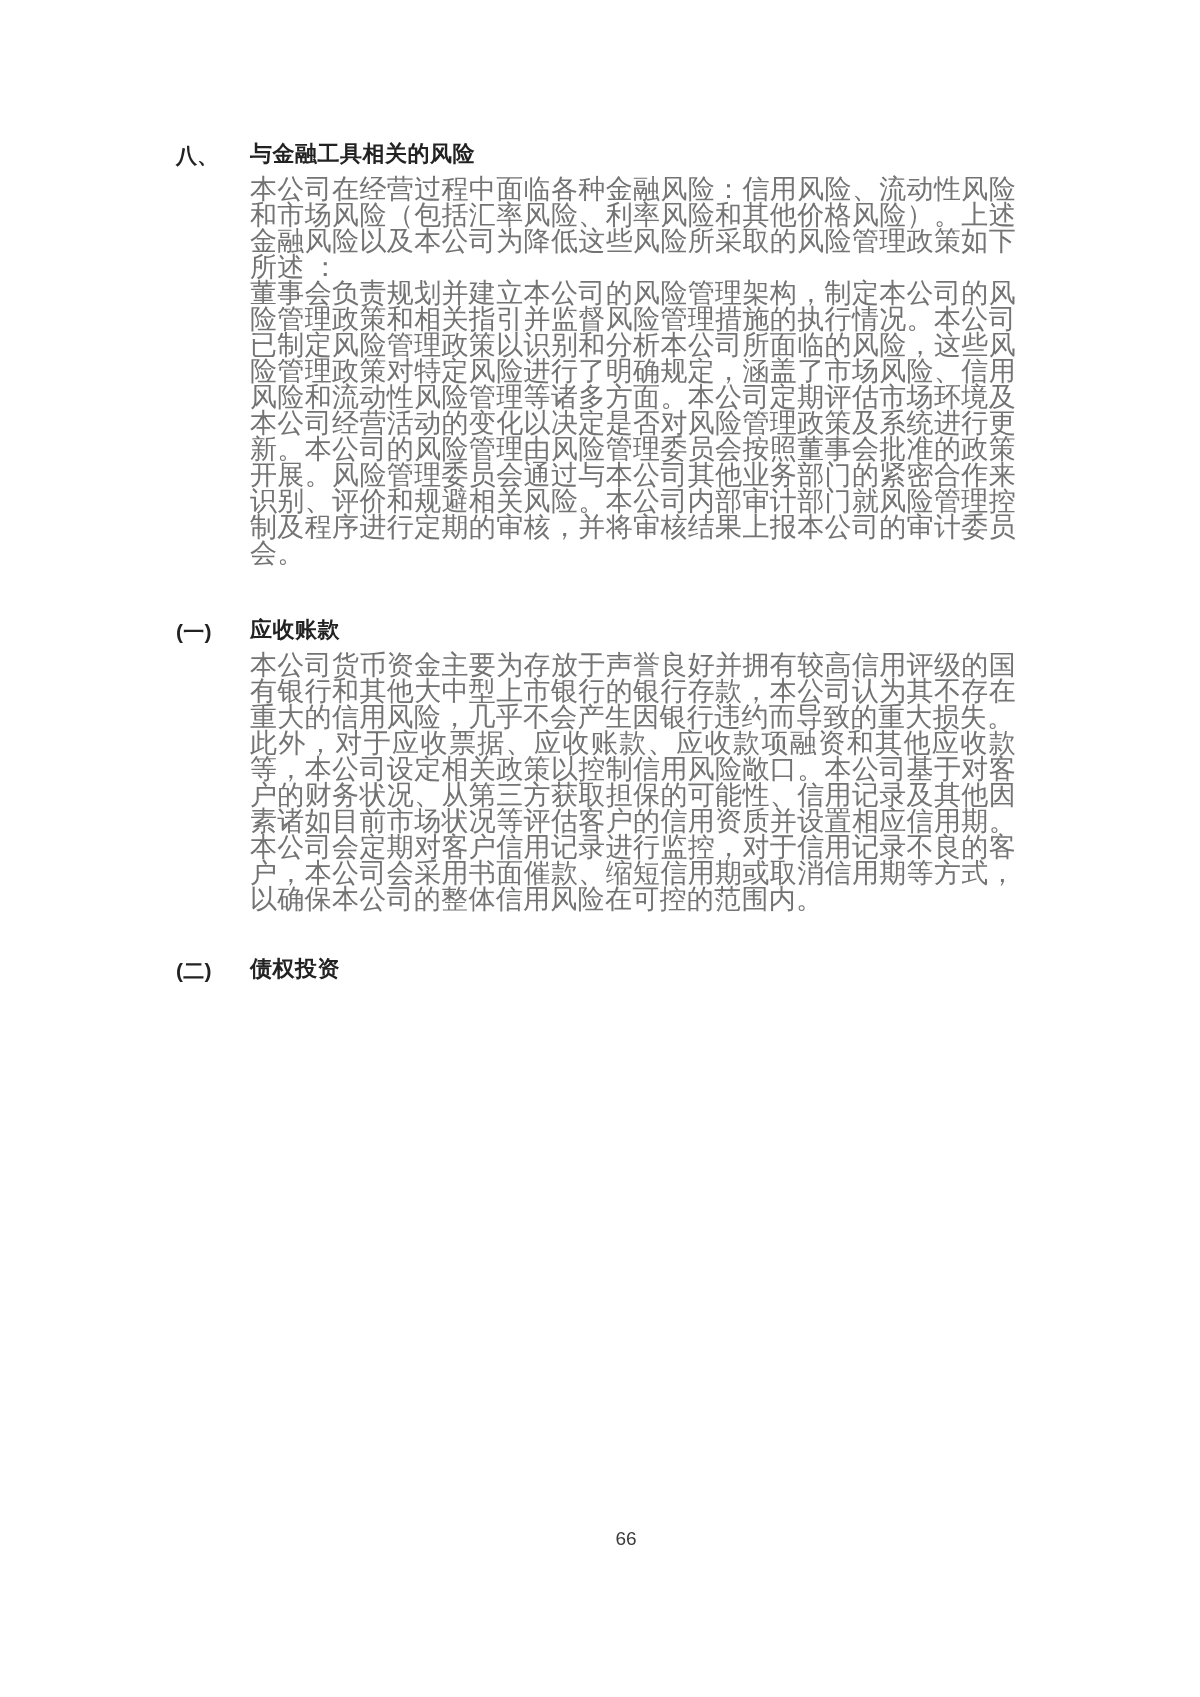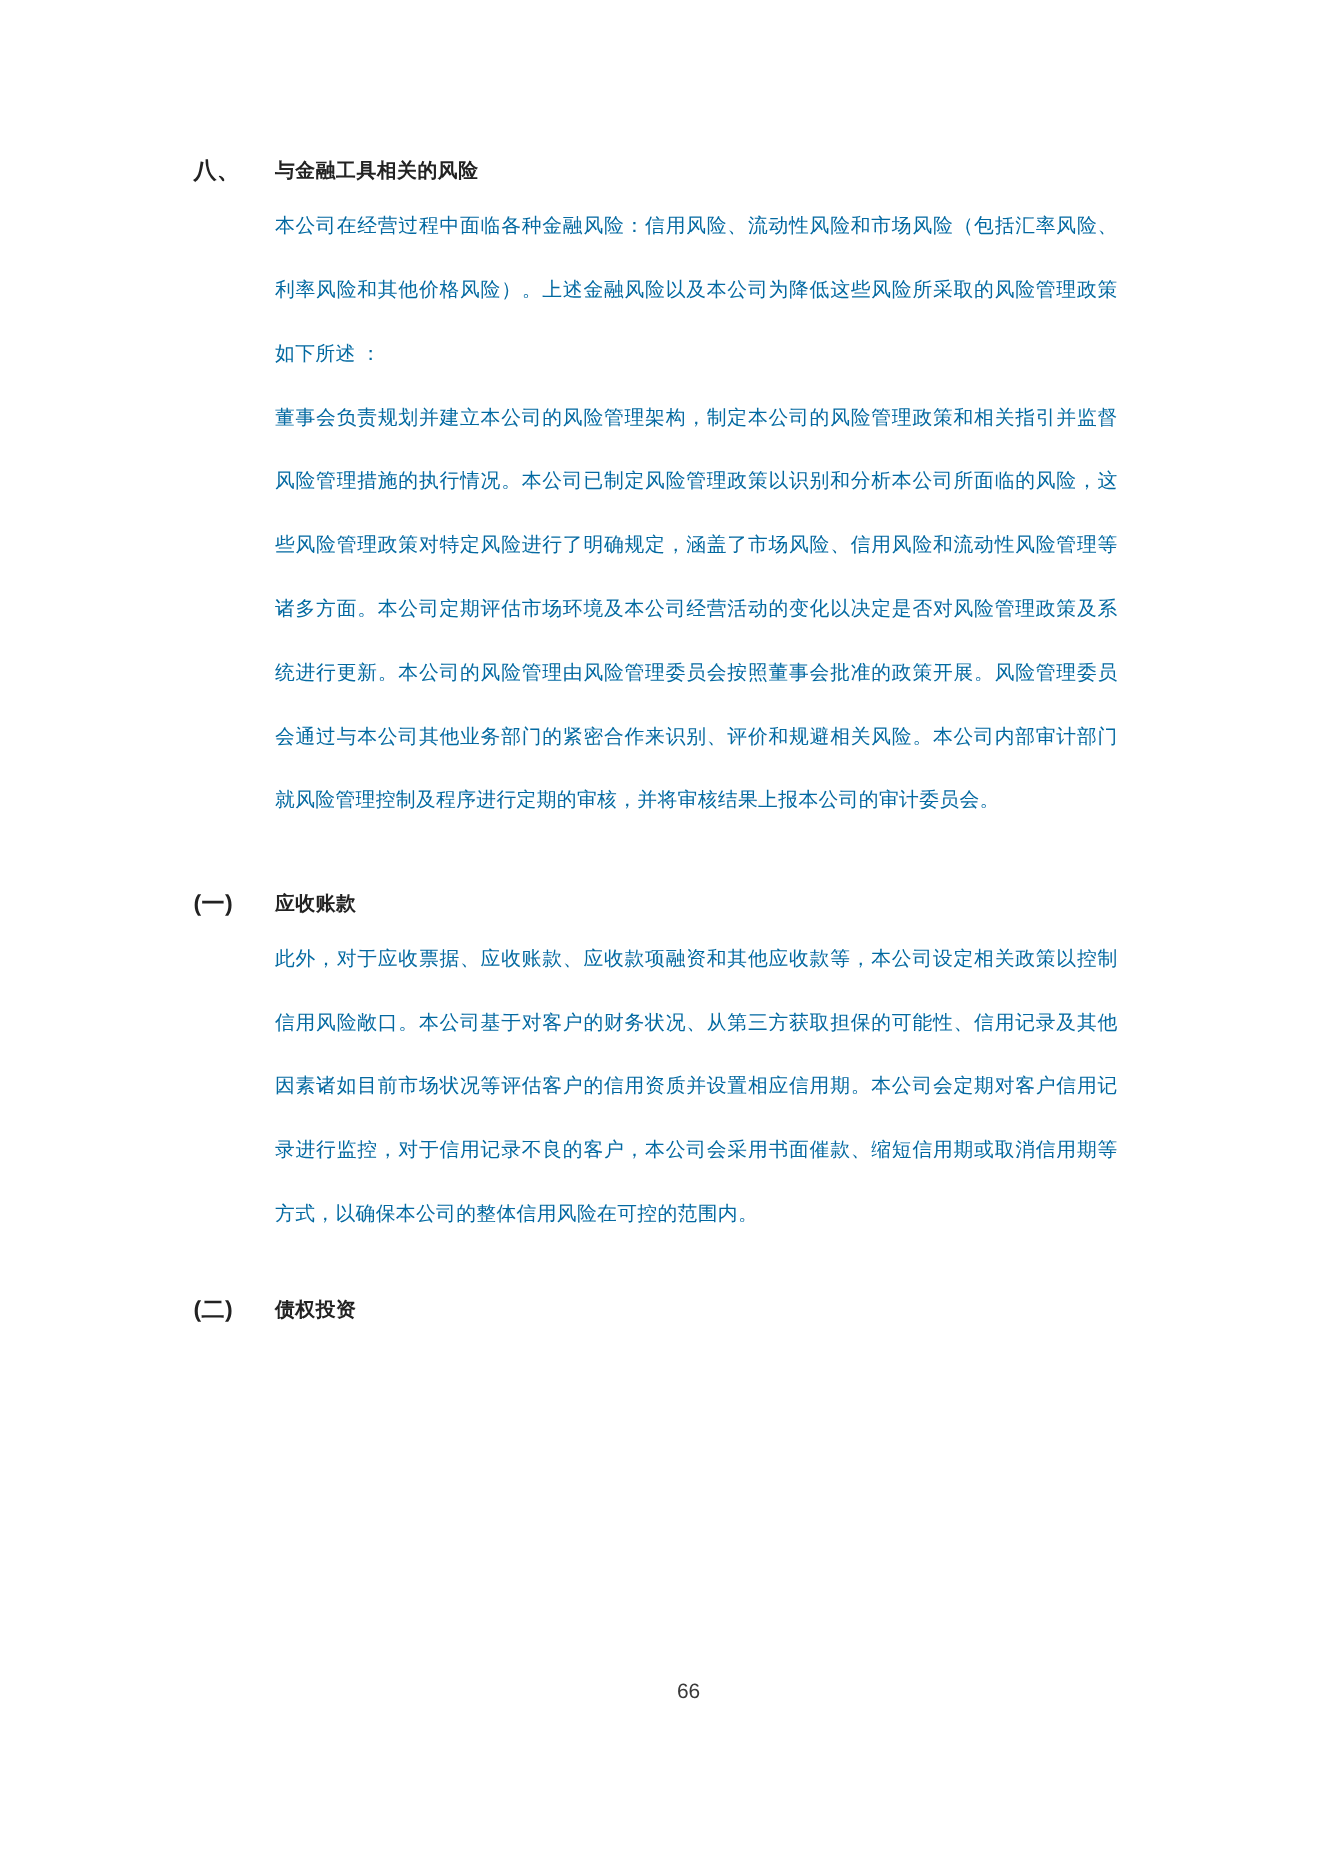--- a/index.html
+++ b/index.html
@@ -29,39 +29,39 @@
     flex: 0 0 74px;
     font-family: "Liberation Sans", "DejaVu Sans", sans-serif;
     font-weight: bold;
     font-size: 21px;
     line-height: 41px;
     color: #222222;
     letter-spacing: 0.3px;
   }
   .sec-title {
     margin: 0;
-    font-family: Liberation Serif, serif;
+    font-family: Liberation Mono, monospace;
     font-weight: bold;
-    font-size: 18px;
+    font-size: 22px;
     line-height: 41px;
     color: #222222;
     letter-spacing: 0.5px;
   }
   .sec-body {
     margin-left: 74px;
     width: 766px;
   }
   .sec-body p {
     margin: 0;
-    font-size: 18px;
-    line-height: 58px;
+    font-size: 27px;
+    line-height: 26px;
     letter-spacing: 0.3px;
     text-align: justify;
     text-justify: inter-ideograph;
-    color: #0369a1;
+    color: #737373;
   }
   .section-gap { margin-top: 45px; }
   .section-gap-2 { margin-top: 38px; }
   .page-number {
     position: absolute;
     left: 0;
     top: 1528px;
     width: 1252px;
     text-align: center;
     font-family: "Liberation Sans", "DejaVu Sans", sans-serif;
@@ -84,20 +84,21 @@
       <p>董事会负责规划并建立本公司的风险管理架构，制定本公司的风险管理政策和相关指引并监督风险管理措施的执行情况。本公司已制定风险管理政策以识别和分析本公司所面临的风险，这些风险管理政策对特定风险进行了明确规定，涵盖了市场风险、信用风险和流动性风险管理等诸多方面。本公司定期评估市场环境及本公司经营活动的变化以决定是否对风险管理政策及系统进行更新。本公司的风险管理由风险管理委员会按照董事会批准的政策开展。风险管理委员会通过与本公司其他业务部门的紧密合作来识别、评价和规避相关风险。本公司内部审计部门就风险管理控制及程序进行定期的审核，并将审核结果上报本公司的审计委员会。</p>
     </div>
   </section>
 
   <section class="doc-section section-gap">
     <div class="sec-row">
       <div class="sec-label">(一)</div>
       <h2 class="sec-title">应收账款</h2>
     </div>
     <div class="sec-body">
+      <p>本公司货币资金主要为存放于声誉良好并拥有较高信用评级的国有银行和其他大中型上市银行的银行存款，本公司认为其不存在重大的信用风险，几乎不会产生因银行违约而导致的重大损失。</p>
       <p>此外，对于应收票据、应收账款、应收款项融资和其他应收款等，本公司设定相关政策以控制信用风险敞口。本公司基于对客户的财务状况、从第三方获取担保的可能性、信用记录及其他因素诸如目前市场状况等评估客户的信用资质并设置相应信用期。本公司会定期对客户信用记录进行监控，对于信用记录不良的客户，本公司会采用书面催款、缩短信用期或取消信用期等方式，以确保本公司的整体信用风险在可控的范围内。</p>
     </div>
   </section>
 
   <section class="doc-section section-gap-2">
     <div class="sec-row">
       <div class="sec-label">(二)</div>
       <h2 class="sec-title">债权投资</h2>
     </div>
   </section>

